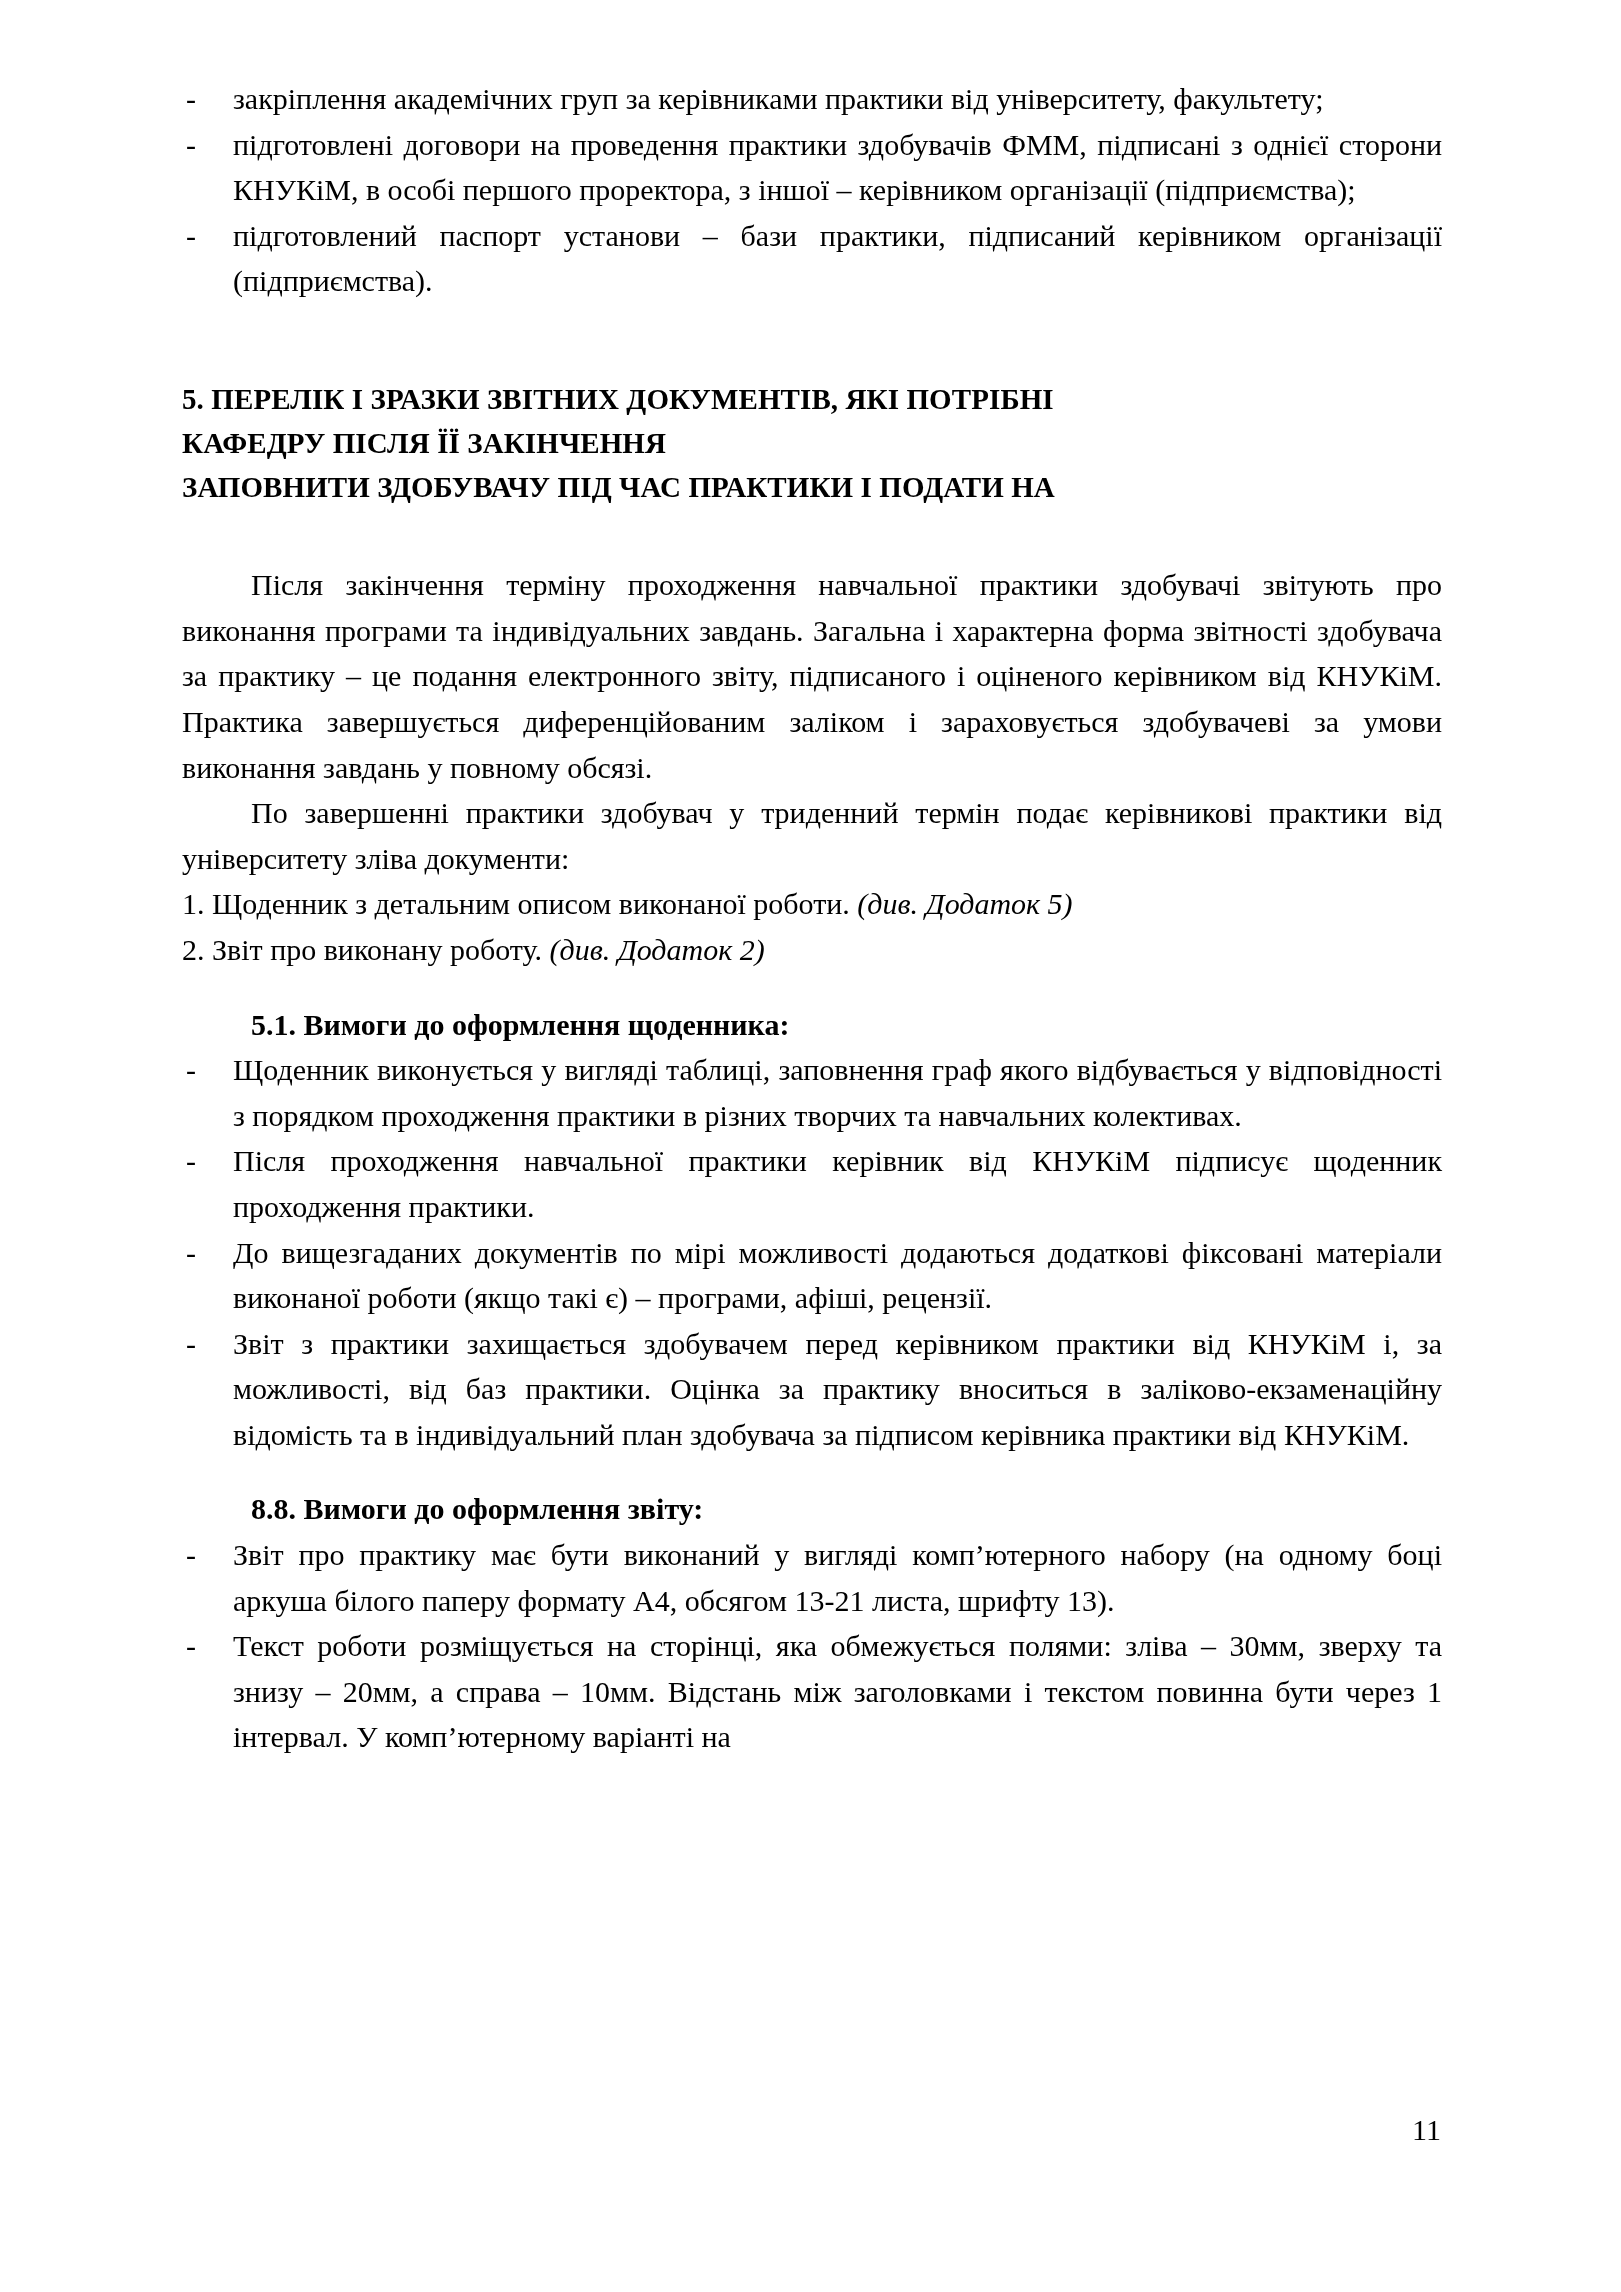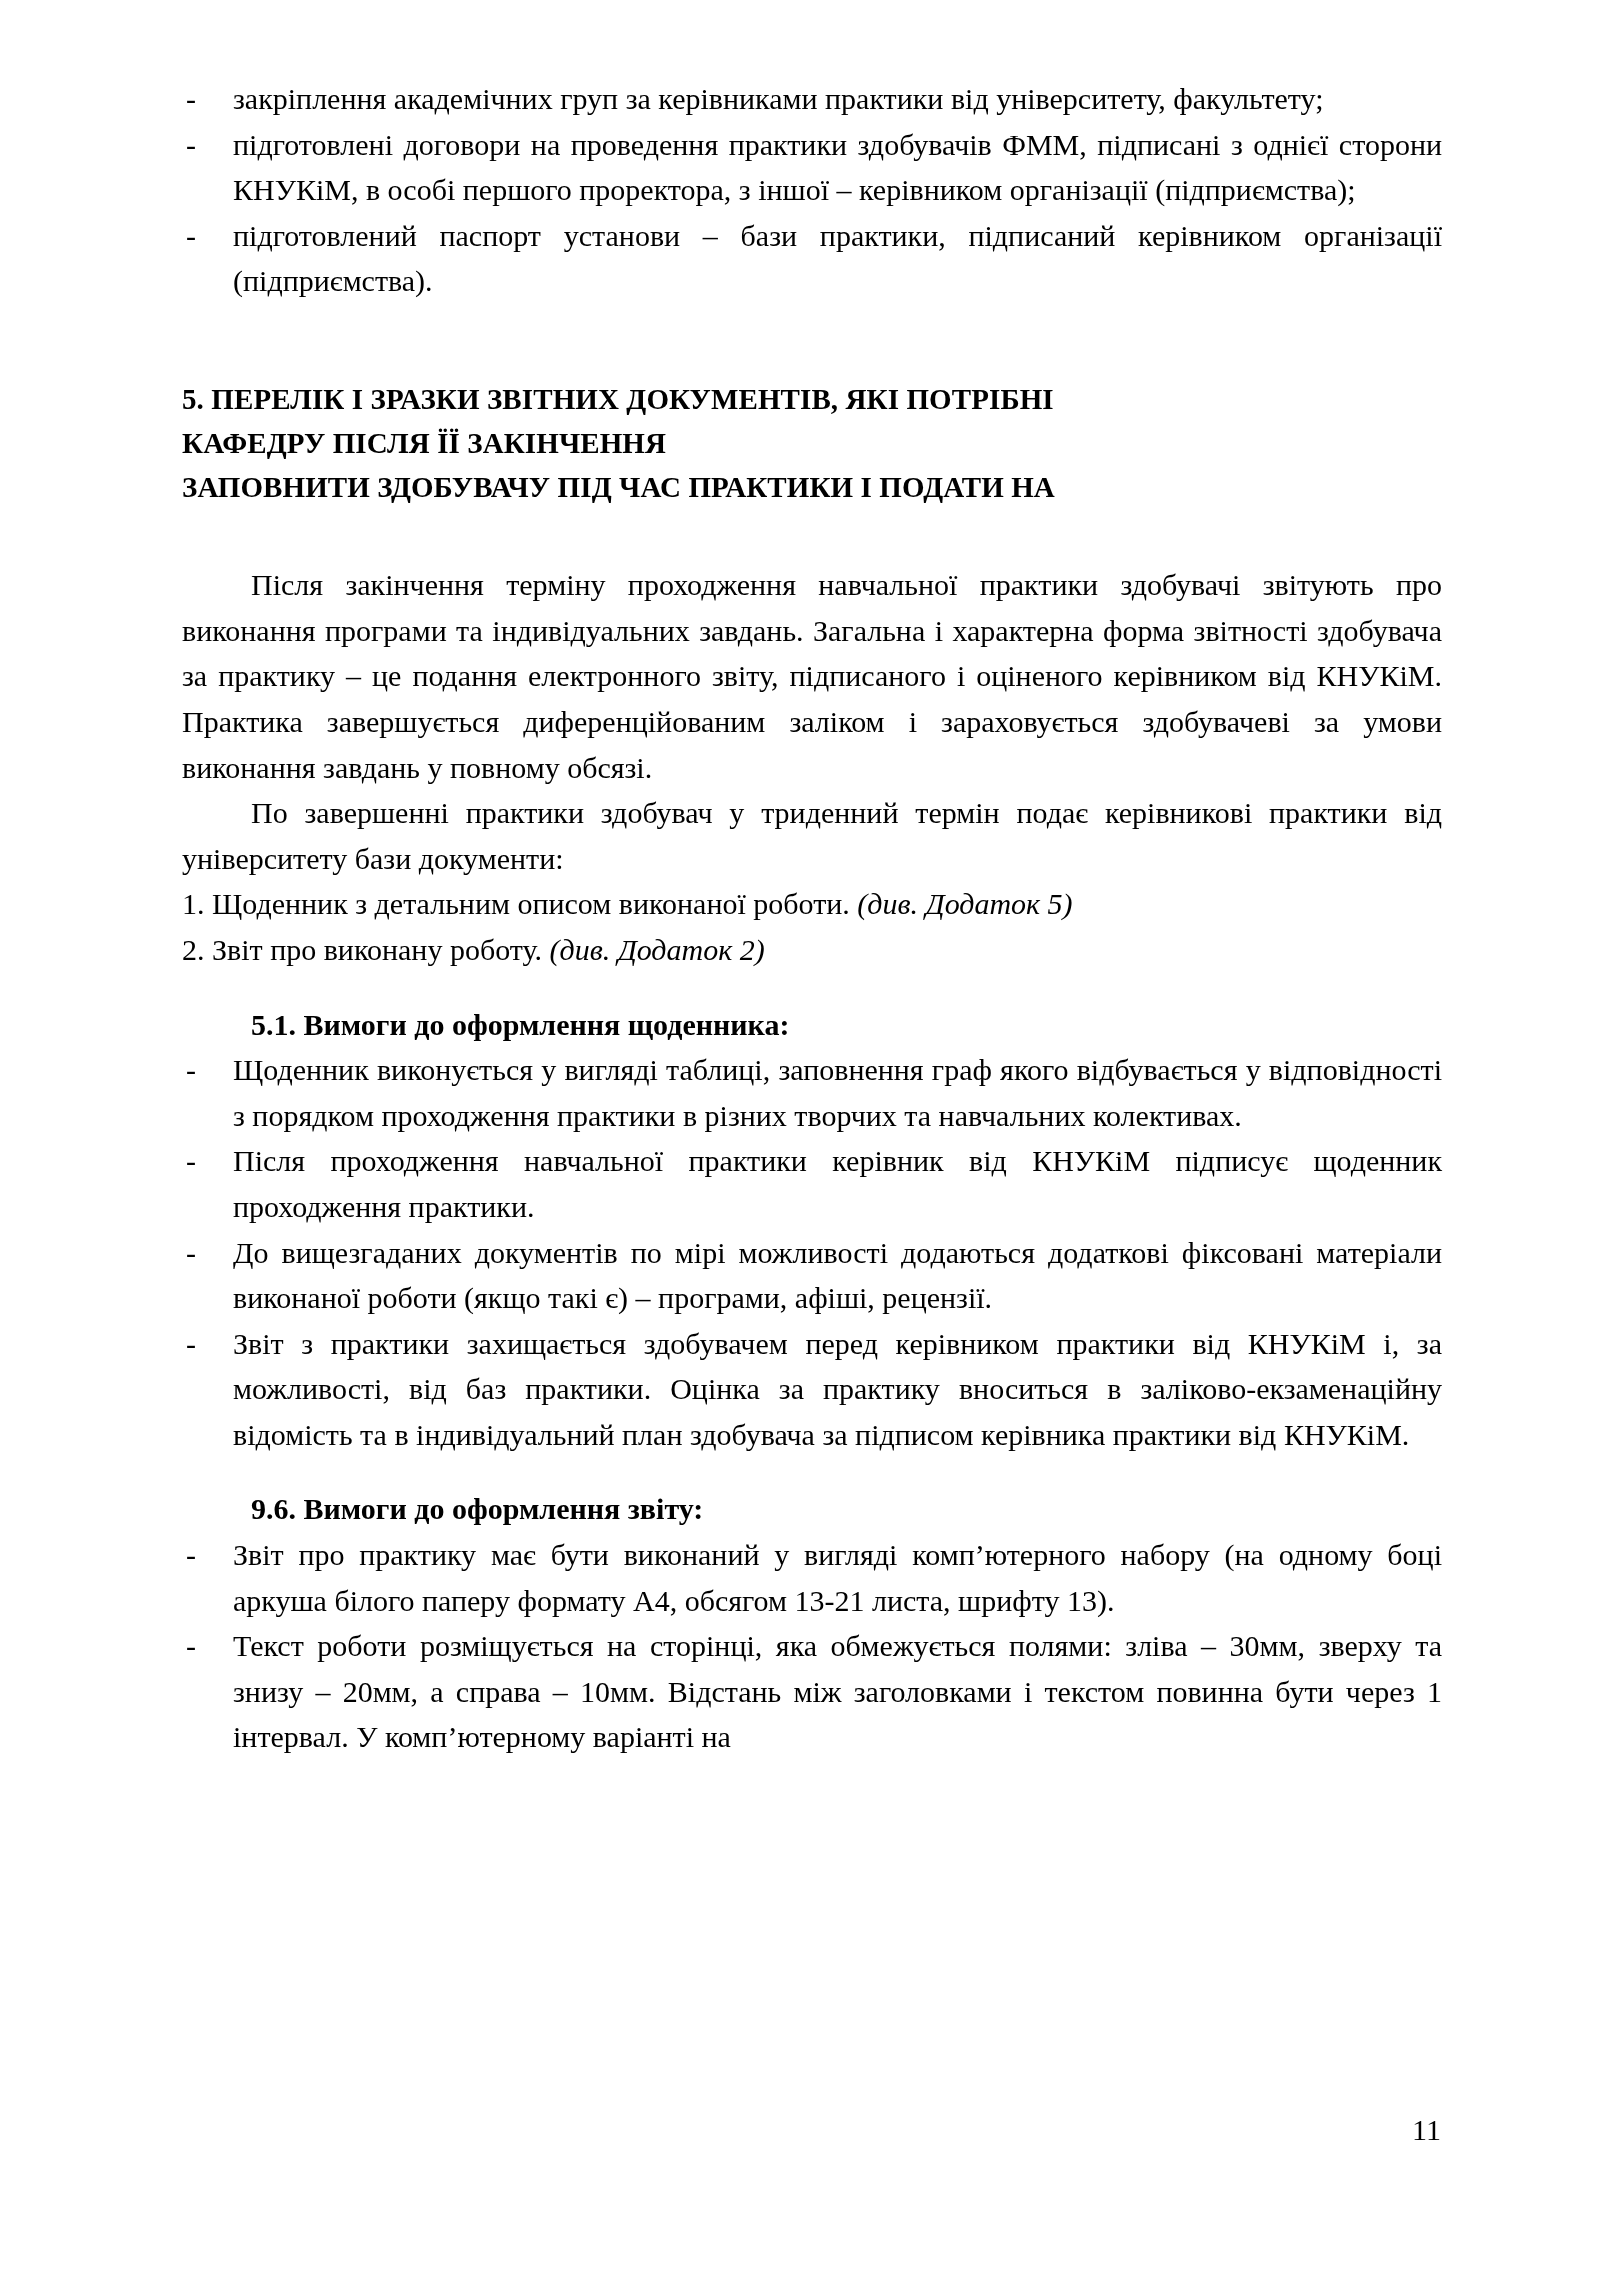--- a/index.html
+++ b/index.html
@@ -124,21 +124,21 @@
     <div class="heading-block">
       <span class="heading-line">5. ПЕРЕЛІК І ЗРАЗКИ ЗВІТНИХ ДОКУМЕНТІВ, ЯКІ ПОТРІБНІ</span>
       <span class="heading-line">КАФЕДРУ ПІСЛЯ ЇЇ ЗАКІНЧЕННЯ</span>
       <span class="heading-line">ЗАПОВНИТИ ЗДОБУВАЧУ ПІД ЧАС ПРАКТИКИ І ПОДАТИ НА</span>
     </div>
 
     <div class="sp-md"></div>
 
     <p class="para indent">Після закінчення терміну проходження навчальної практики здобувачі звітують про виконання програми та індивідуальних завдань. Загальна і характерна форма звітності здобувача за практику – це подання електронного звіту, підписаного і оціненого керівником від КНУКіМ. Практика завершується диференційованим заліком і зараховується здобувачеві за умови виконання завдань у повному обсязі.</p>
 
-    <p class="para indent">По завершенні практики здобувач у триденний термін подає керівникові практики від університету бази документи:</p>
+    <p class="para indent">По завершенні практики здобувач у триденний термін подає керівникові практики від університету зліва документи:</p>
 
     <p class="numbered">
       <span>1. Щоденник з детальним описом виконаної роботи. </span><span class="ital">(див. Додаток 5)</span>
     </p>
     <p class="numbered">
       <span>2. Звіт про виконану роботу. </span><span class="ital">(див. Додаток 2)</span>
     </p>
 
     <div class="sp-sm"></div>
 
@@ -158,21 +158,21 @@
         <span>До вищезгаданих документів по мірі можливості додаються додаткові фіксовані матеріали виконаної роботи (якщо такі є) – програми, афіші, рецензії.</span>
       </li>
       <li class="dash-item">
         <span class="dash">-</span>
         <span>Звіт з практики захищається здобувачем  перед керівником практики від КНУКіМ і, за можливості, від баз практики. Оцінка за практику вноситься в заліково-екзаменаційну відомість та в індивідуальний план здобувача за підписом керівника практики від КНУКіМ.</span>
       </li>
     </ul>
 
     <div class="sp-sm"></div>
 
-    <p class="subheading">9.6. Вимоги до оформлення звіту:</p>
+    <p class="subheading">8.8. Вимоги до оформлення звіту:</p>
 
     <ul class="dash-list">
       <li class="dash-item">
         <span class="dash">-</span>
         <span>Звіт про практику має бути виконаний у вигляді комп’ютерного набору (на одному боці аркуша білого паперу формату А4, обсягом 13-21 листа, шрифту 13).</span>
       </li>
       <li class="dash-item">
         <span class="dash">-</span>
         <span>Текст роботи розміщується на сторінці, яка обмежується полями: зліва – 30мм, зверху та знизу – 20мм, а справа – 10мм. Відстань між заголовками і текстом повинна бути через 1 інтервал. У комп’ютерному варіанті на</span>
       </li>

